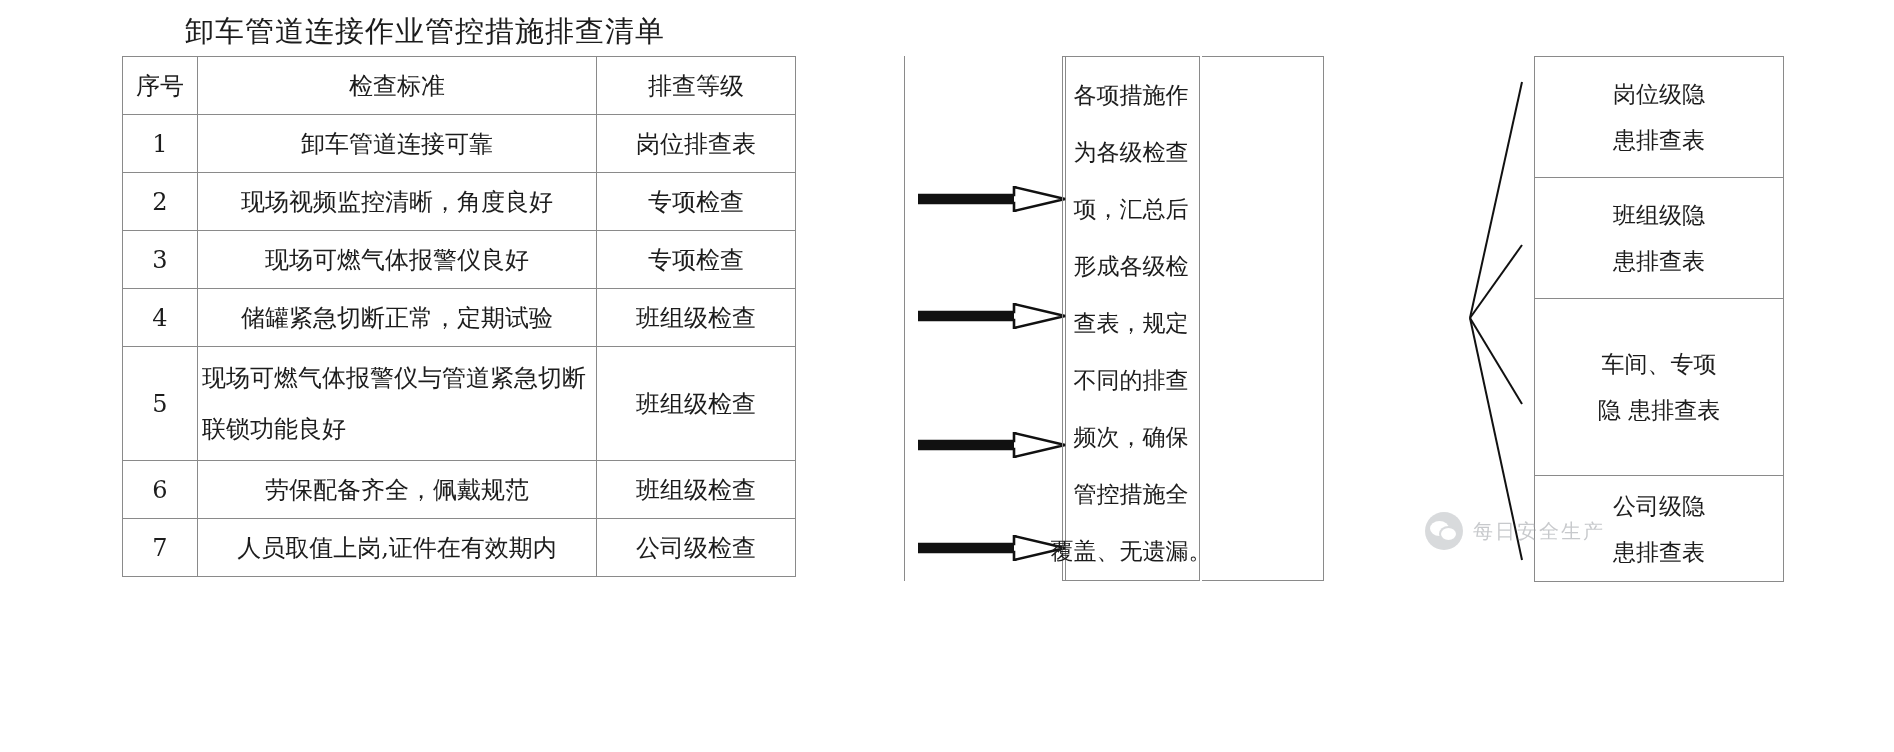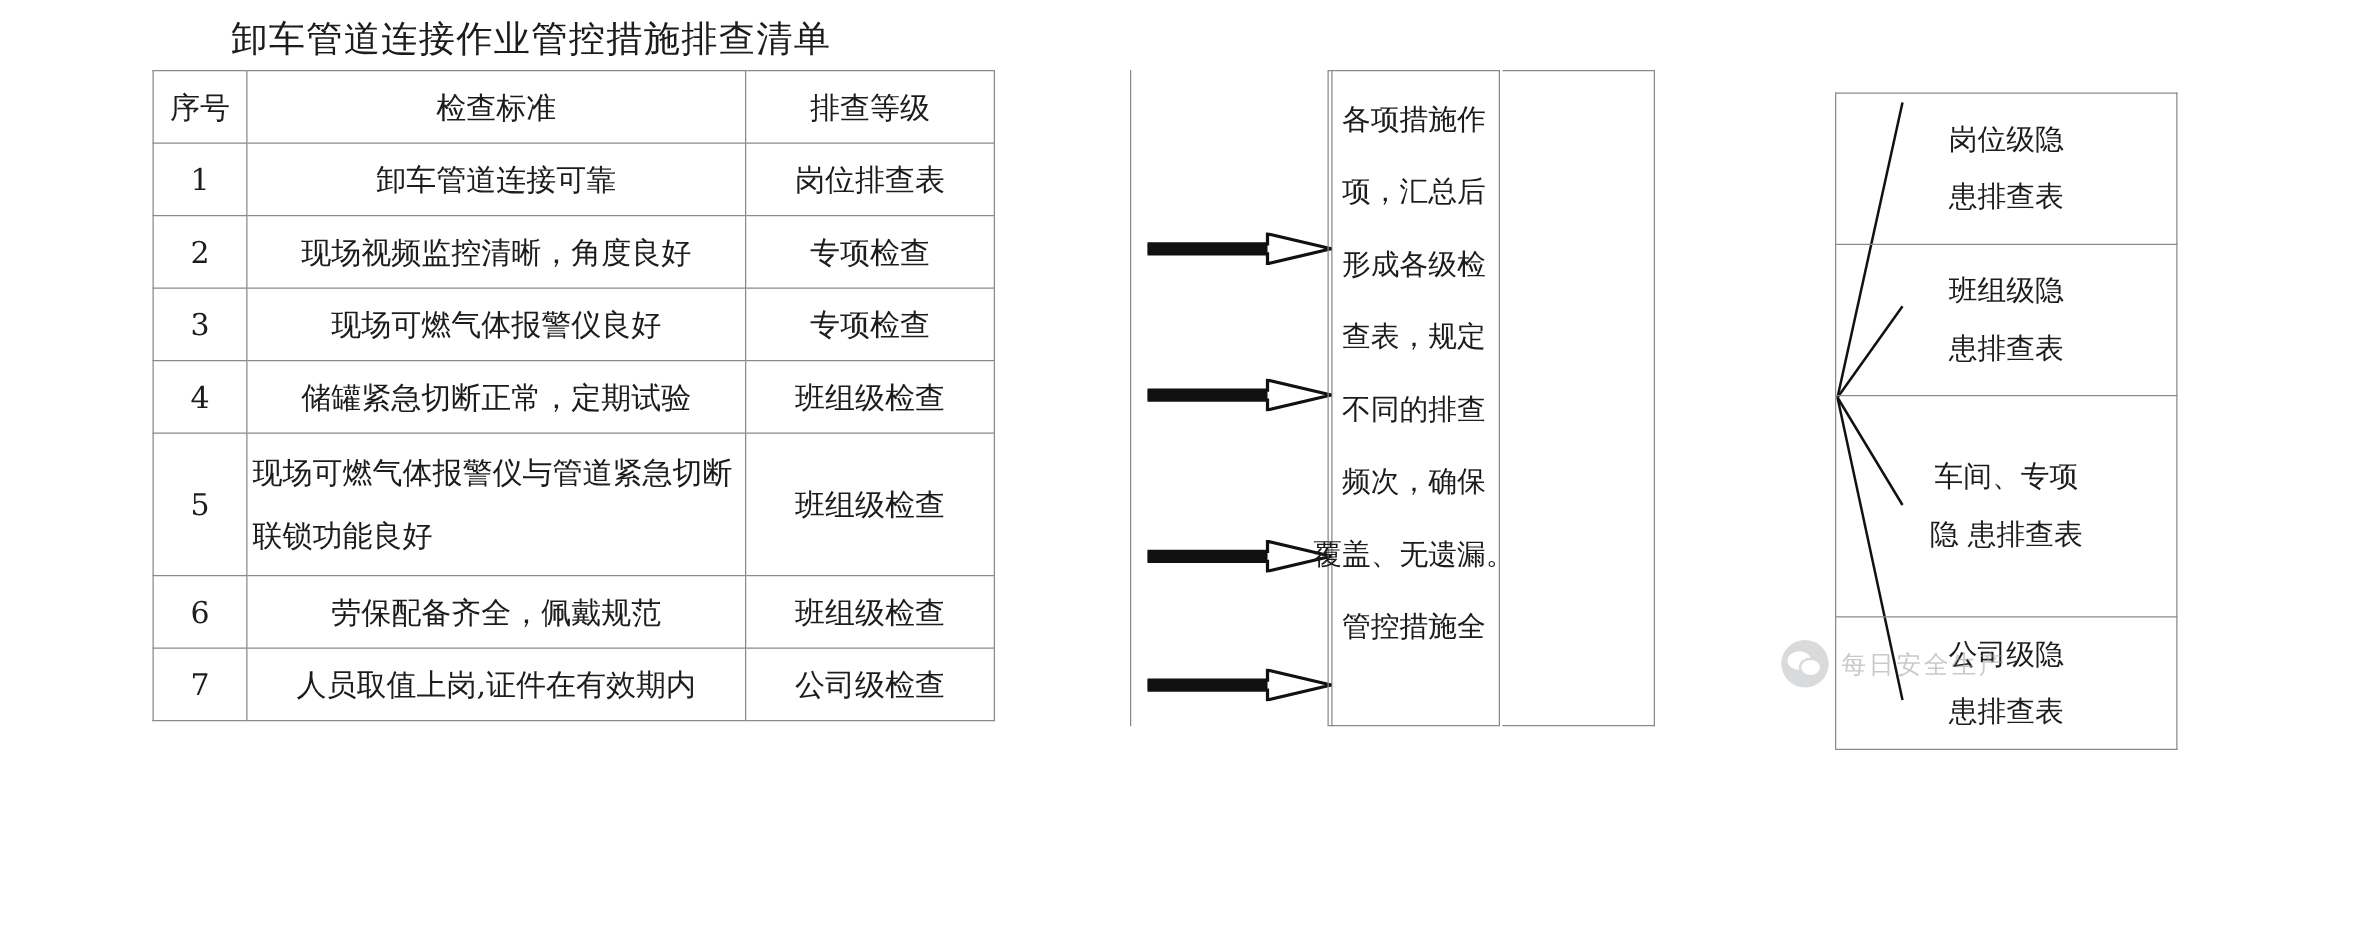--- a/index.html
+++ b/index.html
@@ -112,26 +112,25 @@
     height: 525px;
     border-right: 1px solid #8a8a8a;
     border-top: 1px solid #8a8a8a;
     border-bottom: 1px solid #8a8a8a;
     box-sizing: border-box;
   }
 
   
   #outputs-table {
     position: absolute;
-    left: 1468px;
+    left: 1534px;
     top: 56px;
-    width: 274px;
+    width: 250px;
     border-collapse: collapse;
     table-layout: fixed;
-    margin-top: 18px;
   }
   #outputs-table td {
     border: 1px solid #8a8a8a;
     text-align: center;
     vertical-align: middle;
     font-size: 23px;
     line-height: 2.0;
     padding: 0 6px;
     color: #1c1c1c;
   }
@@ -256,27 +255,28 @@
   <rect x="0" y="9" width="96" height="8" fill="#111"></rect>
 </svg>
 
 <svg class="block-arrow" style="left:918px; top:535px; width:148px;" viewBox="0 0 148 26">
   <path d="M0 9 L96 9 L96 1 L147 13 L96 25 L96 17 L0 17 Z" fill="none" stroke="#111" stroke-width="2.6"></path>
   <rect x="0" y="9" width="96" height="8" fill="#111"></rect>
 </svg>
 
 <div id="summary-box">
   <div class="sline">各项措施作</div>
+  <div class="sline">为各级检查</div>
   <div class="sline">项，汇总后</div>
   <div class="sline">形成各级检</div>
   <div class="sline">查表，规定</div>
   <div class="sline">不同的排查</div>
   <div class="sline">频次，确保</div>
+  <div class="sline">管控措施全</div>
   <div class="sline">覆盖、无遗漏。</div>
-  <div class="sline">管控措施全</div>
 </div>
 
 <div id="spacer-col"></div>
 
 <svg id="diagram" viewBox="0 0 1894 752">
 
   <line x1="1470" y1="318" x2="1522" y2="82" stroke="#111" stroke-width="2"></line>
   <line x1="1470" y1="318" x2="1522" y2="245" stroke="#111" stroke-width="2"></line>
   <line x1="1470" y1="318" x2="1522" y2="404" stroke="#111" stroke-width="2"></line>
   <line x1="1470" y1="318" x2="1522" y2="560" stroke="#111" stroke-width="2"></line>

